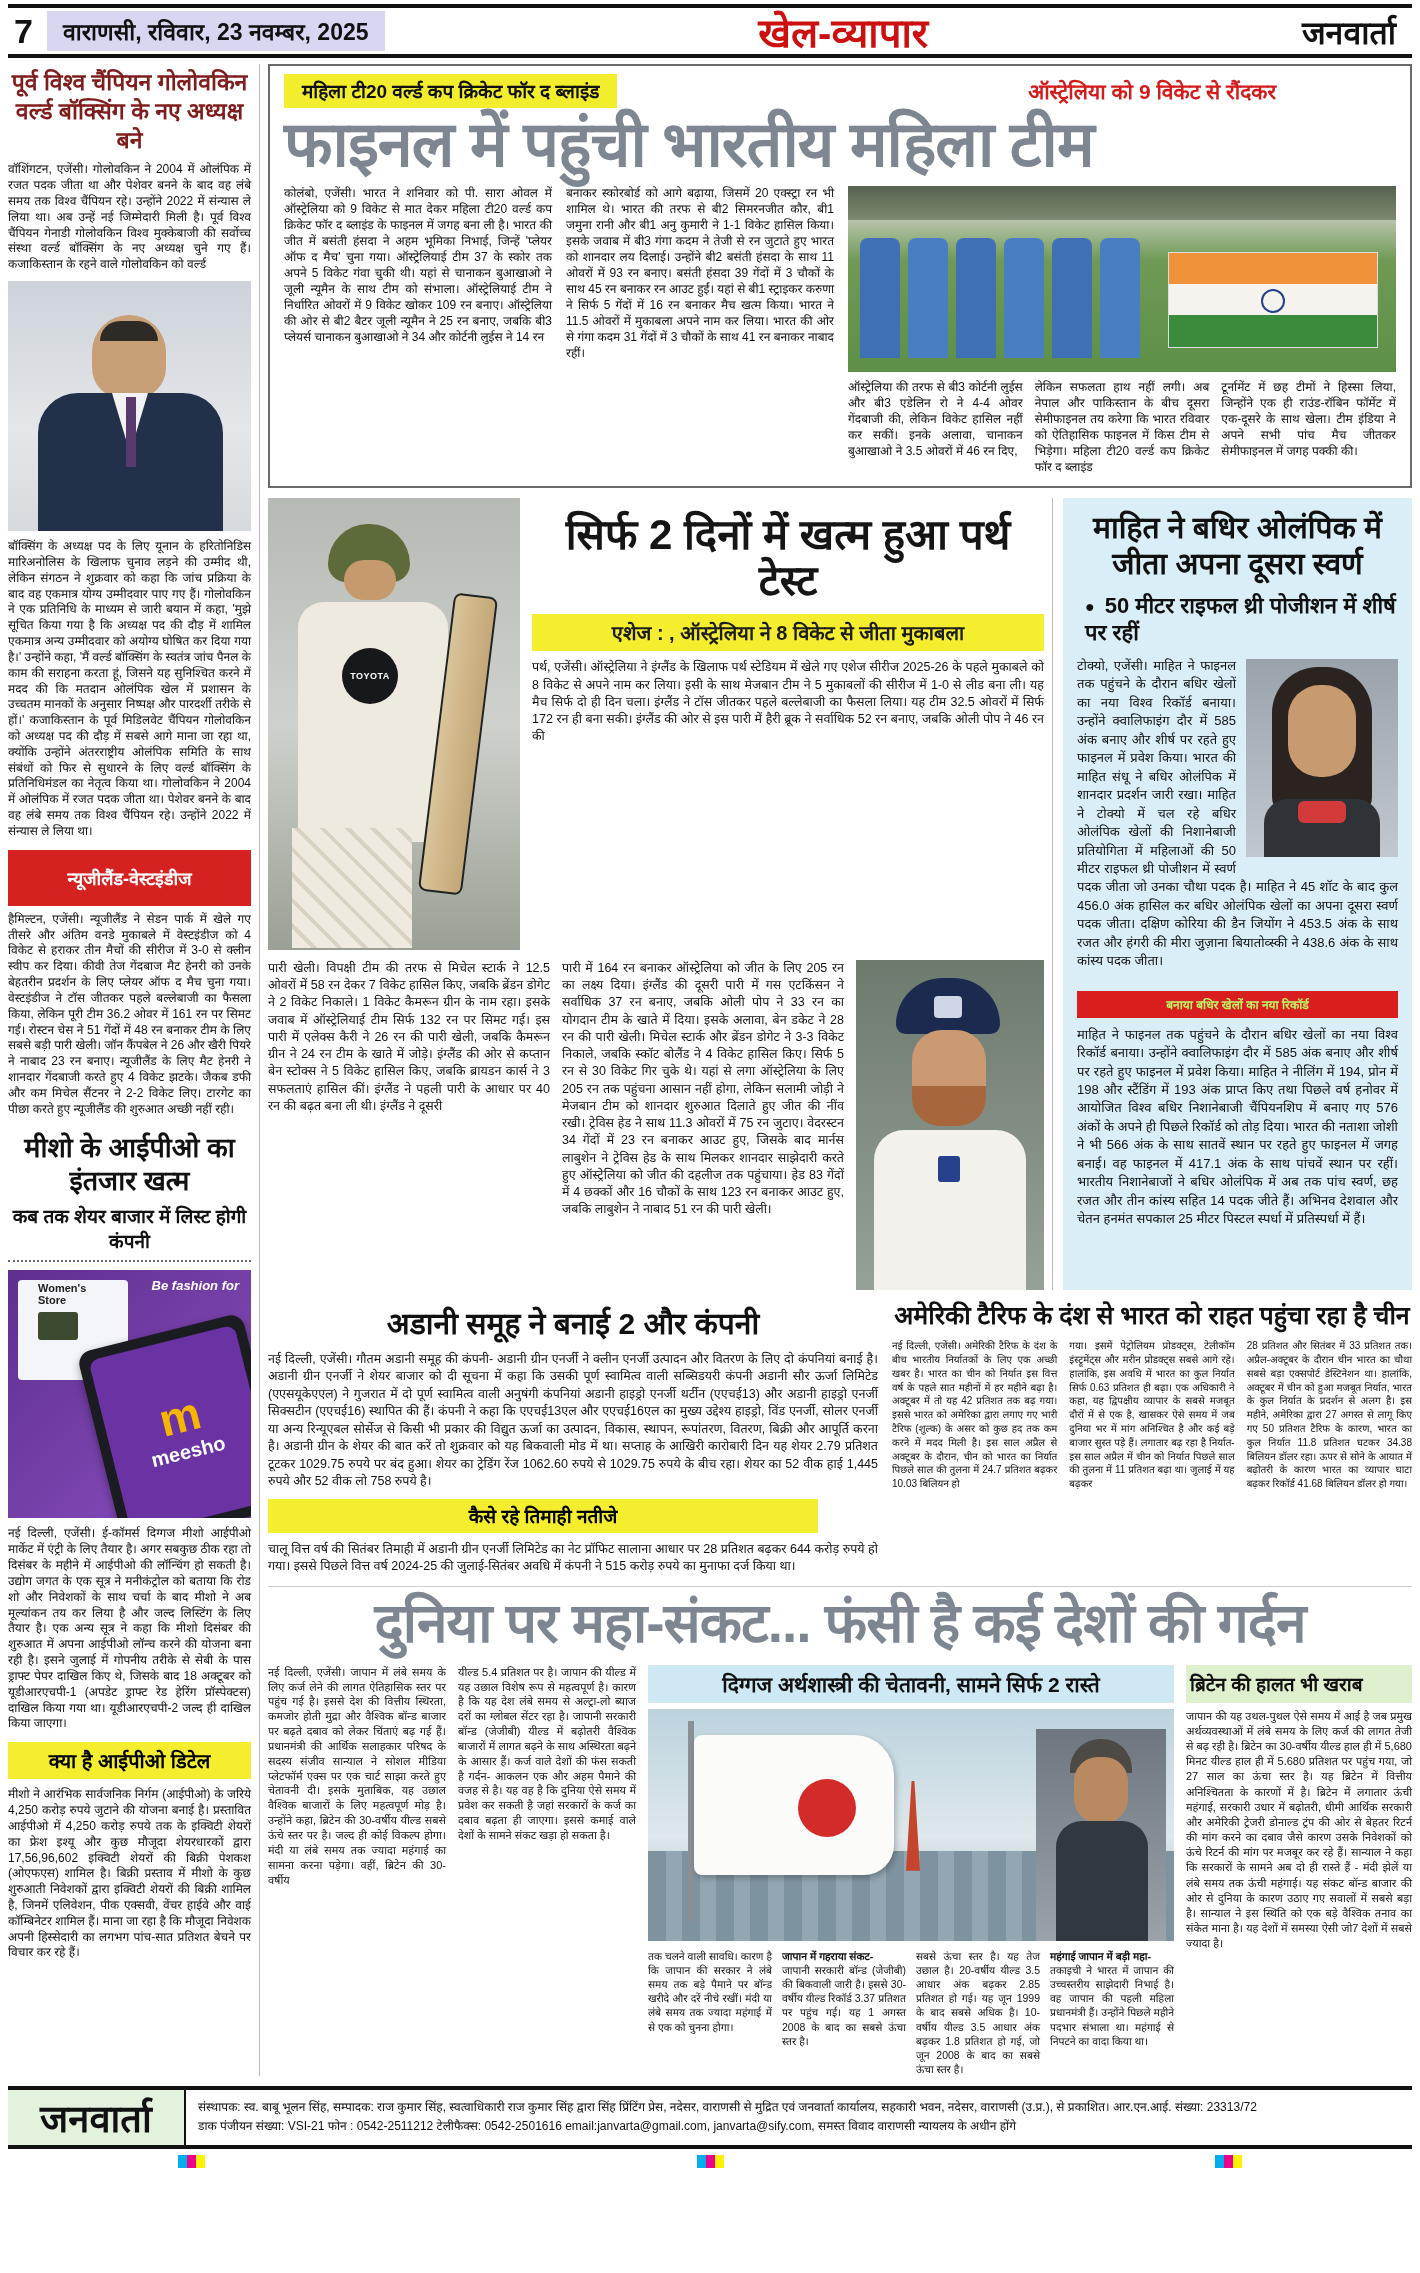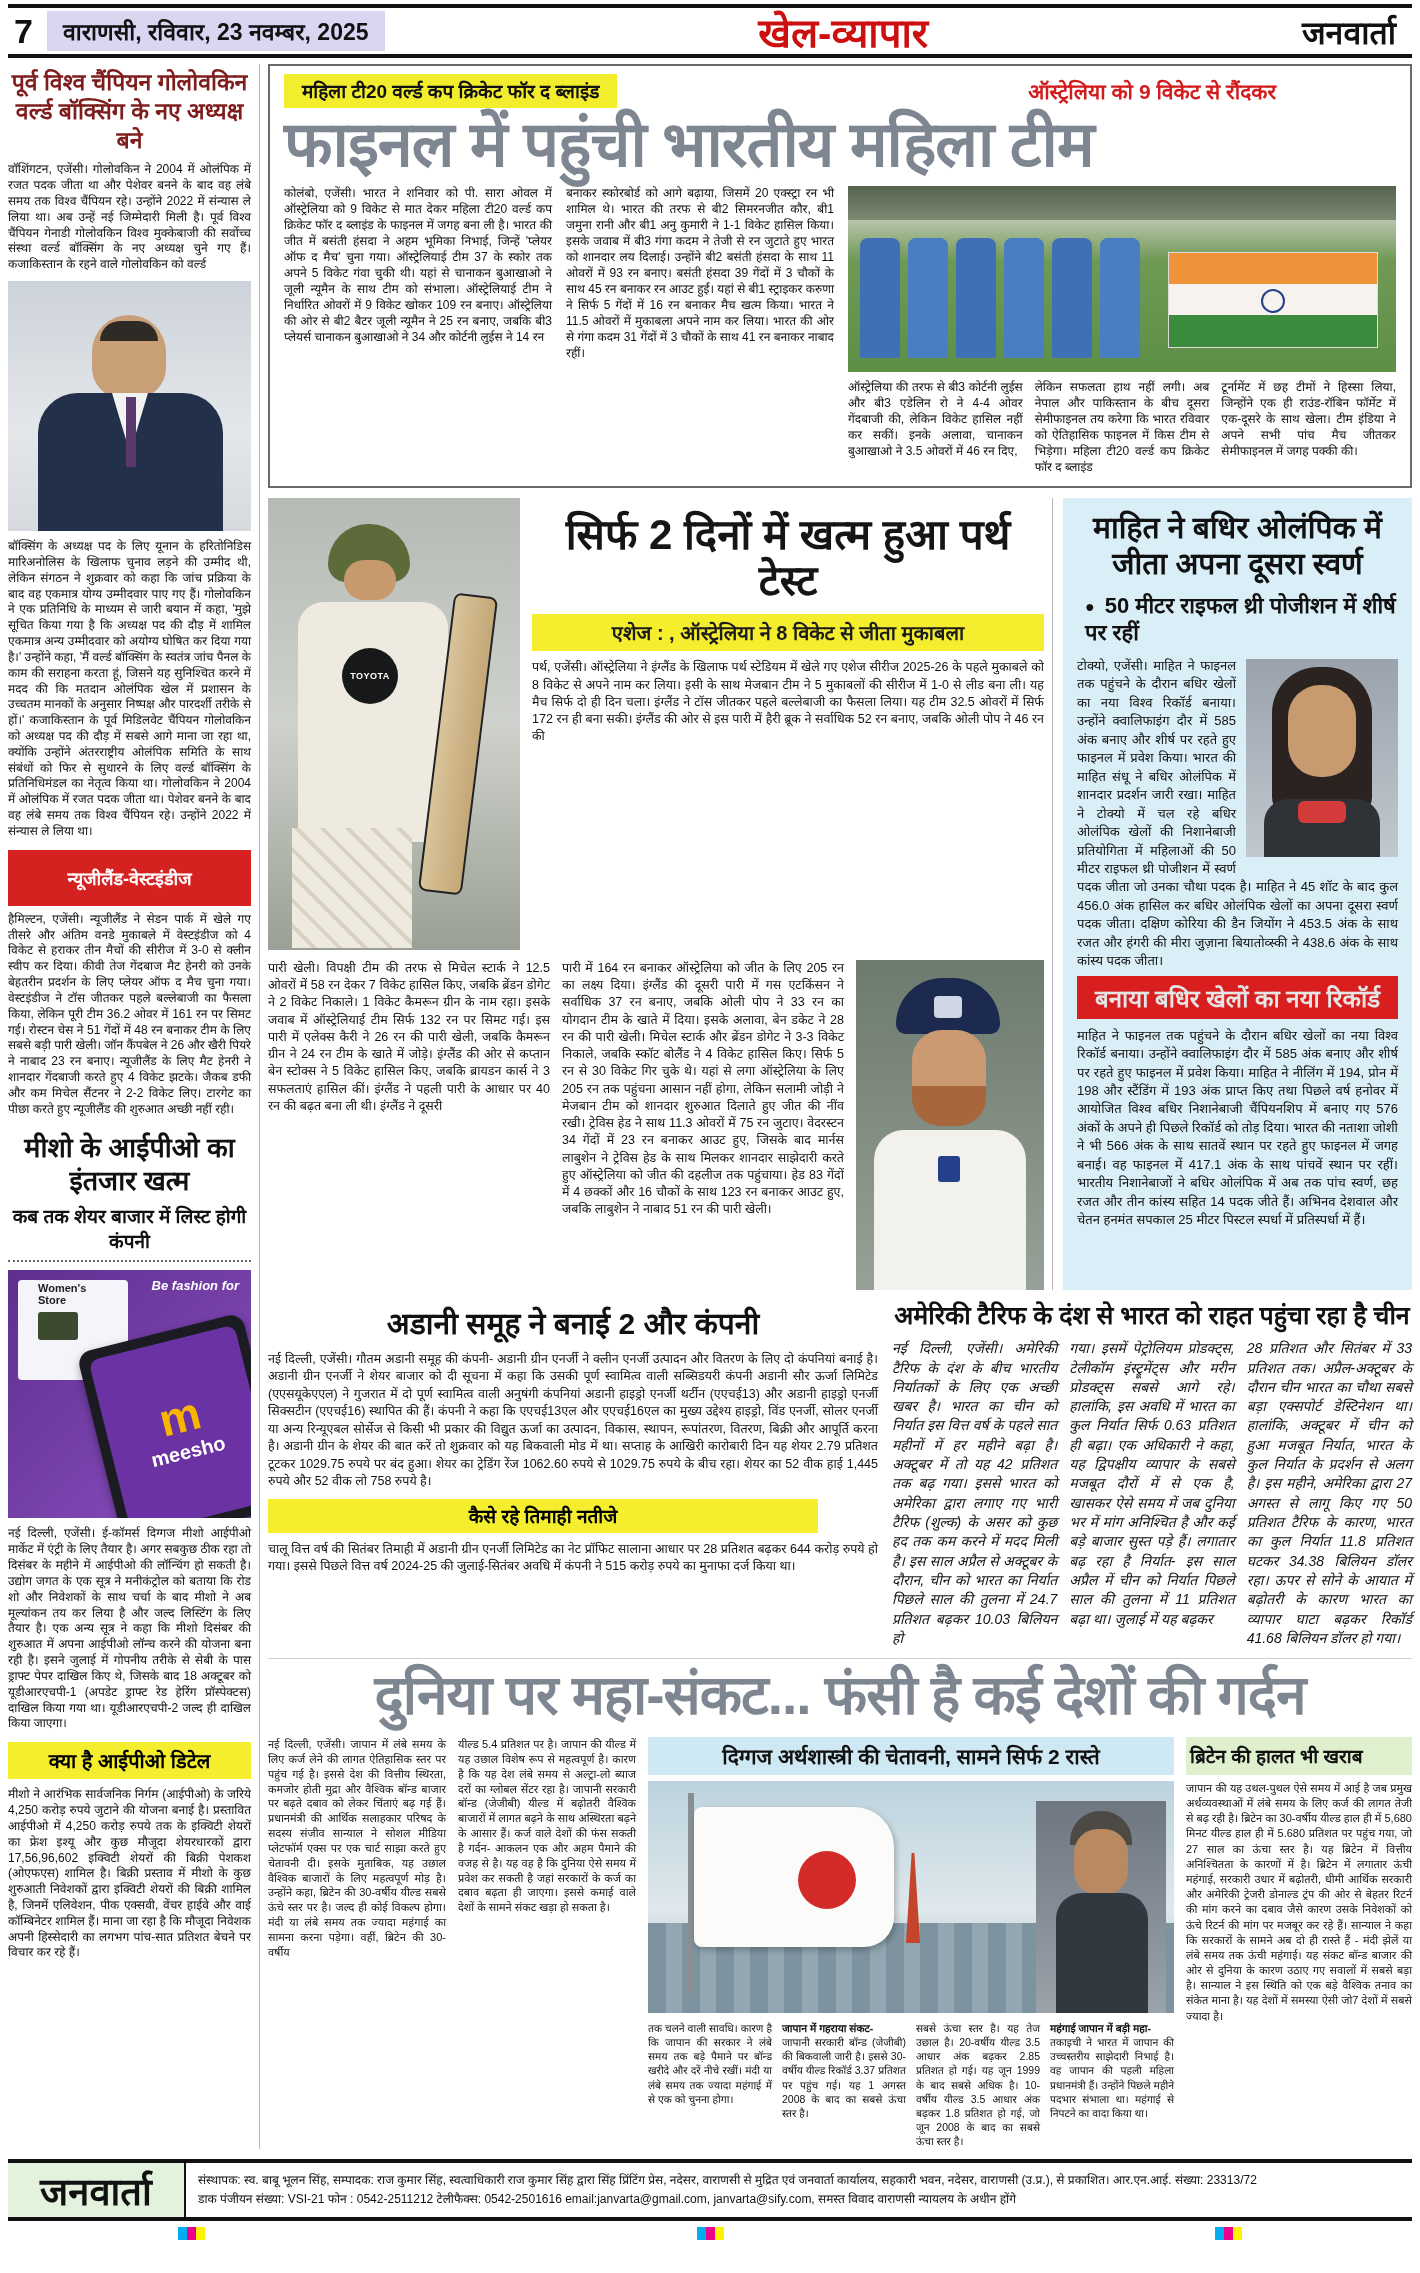--- a/index.html
+++ b/index.html
@@ -50,31 +50,31 @@
   .perth-body { font-size:12.5px; line-height:1.38; }
   .perth-bottom { display:flex; gap:12px; margin-top:10px; }
   .pcol { flex:1; font-size:12.5px; line-height:1.38; }
 
   .mahit-box { width:349px; flex-shrink:0; background:#d9eef6; padding:12px 14px; }
   .mahit-head { font-size:30px; line-height:1.2; font-weight:bold; color:#111; text-align:center; margin-bottom:10px; }
   .mahit-bullet { font-size:22px; line-height:1.25; font-weight:bold; color:#111; margin:0 0 10px 8px; }
   .mahit-bullet .dot { font-size:16px; vertical-align:middle; margin-right:10px; }
   .mahit-body { font-size:13px; line-height:1.42; }
   .mahit-photo { float:right; width:152px; height:198px; margin:2px 0 6px 10px; position:relative; overflow:hidden; }
-  .record-bar { clear:both; background:#d81e1e; color:#e5e5e5; font-weight:bold; font-size:24px; text-align:center; padding:5px 4px; margin:5px 0 8px; }
+  .record-bar { clear:both; background:#d81e1e; color:#bef264; font-weight:bold; font-size:12px; text-align:center; padding:5px 4px; margin:20px 0 8px; }
 
   .lower-row { display:flex; gap:14px; }
   .adani { flex:1.25; }
   .adani-head { font-size:30px; font-weight:bold; text-align:center; color:#111; margin:2px 0 8px; }
   .adani-body { font-size:12.5px; line-height:1.4; }
   .results-bar { background:#f4ee2f; font-weight:bold; text-align:center; font-size:19px; padding:4px; margin:8px 60px 8px 0; }
   .tariff { width:520px; flex-shrink:0; }
   .tariff-head { font-size:25px; line-height:1.25; font-weight:bold; text-align:center; color:#111; margin-bottom:8px; }
   .tariff-cols { display:flex; gap:12px; }
-  .tcol { flex:1; font-size:14px; line-height:1.38;font-style:italic; }
+  .tcol { flex:1; font-size:10px; line-height:1.38; }
 
   .crisis { border-top:1px solid #cfcfcf; padding-top:6px; }
   .crisis-head { font-size:55px; font-weight:bold; color:#7e8791; letter-spacing:-1px; text-align:center; line-height:1.05; margin:2px 0 12px; }
   .crisis-row { display:flex; gap:12px; }
   .crcol { width:178px; flex-shrink:0; font-size:11px; line-height:1.35; }
   .crisis-center { flex:1; }
   .economist-bar { background:#cfe9f4; font-weight:bold; font-size:21px; color:#111; padding:5px 10px; text-align:center; margin-bottom:6px; }
   .japan-photo { width:100%; height:232px; position:relative; overflow:hidden; }
   .under-cols { display:flex; gap:10px; margin-top:8px; }
   .ucol { flex:1; font-size:10.5px; line-height:1.35; }

